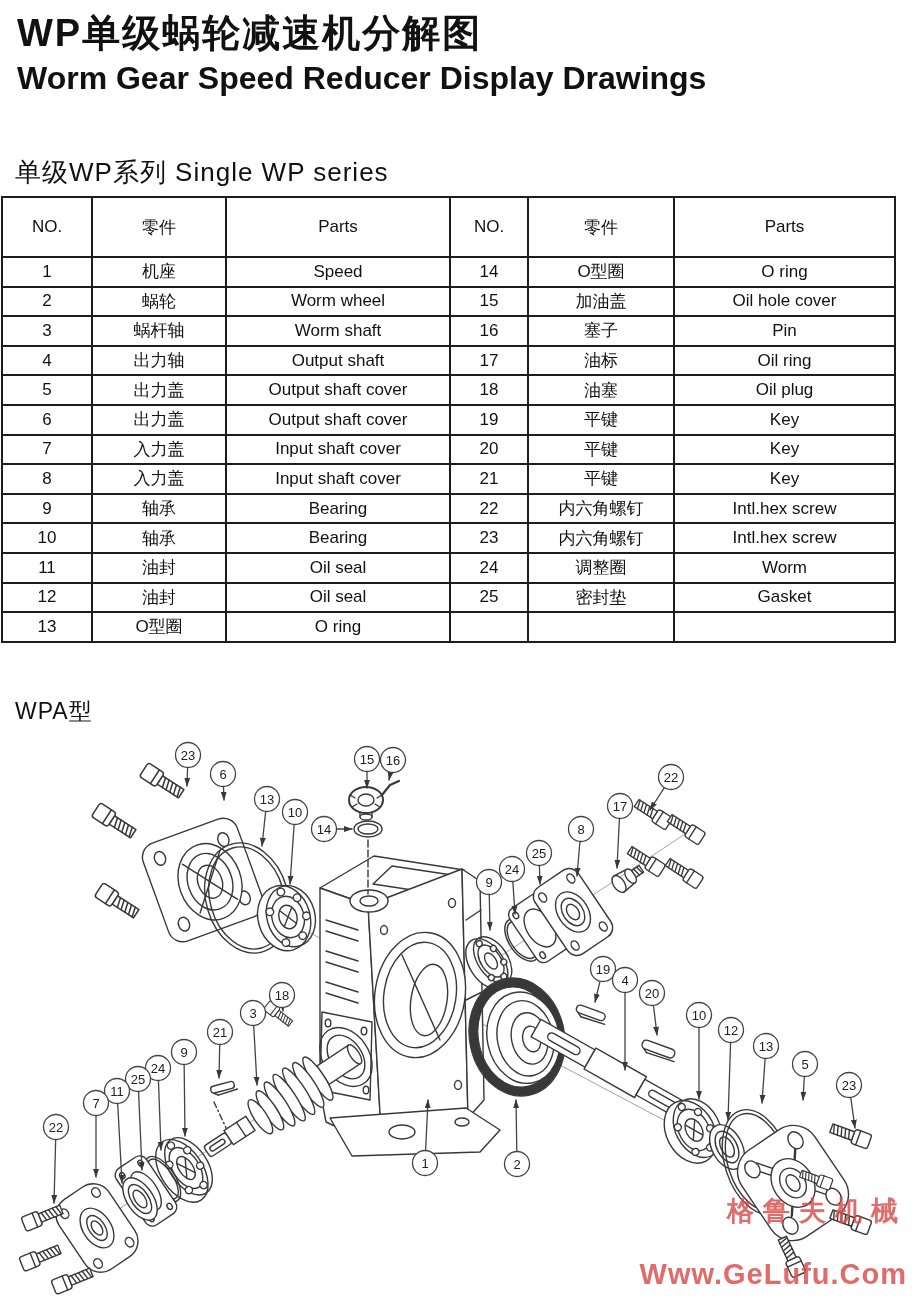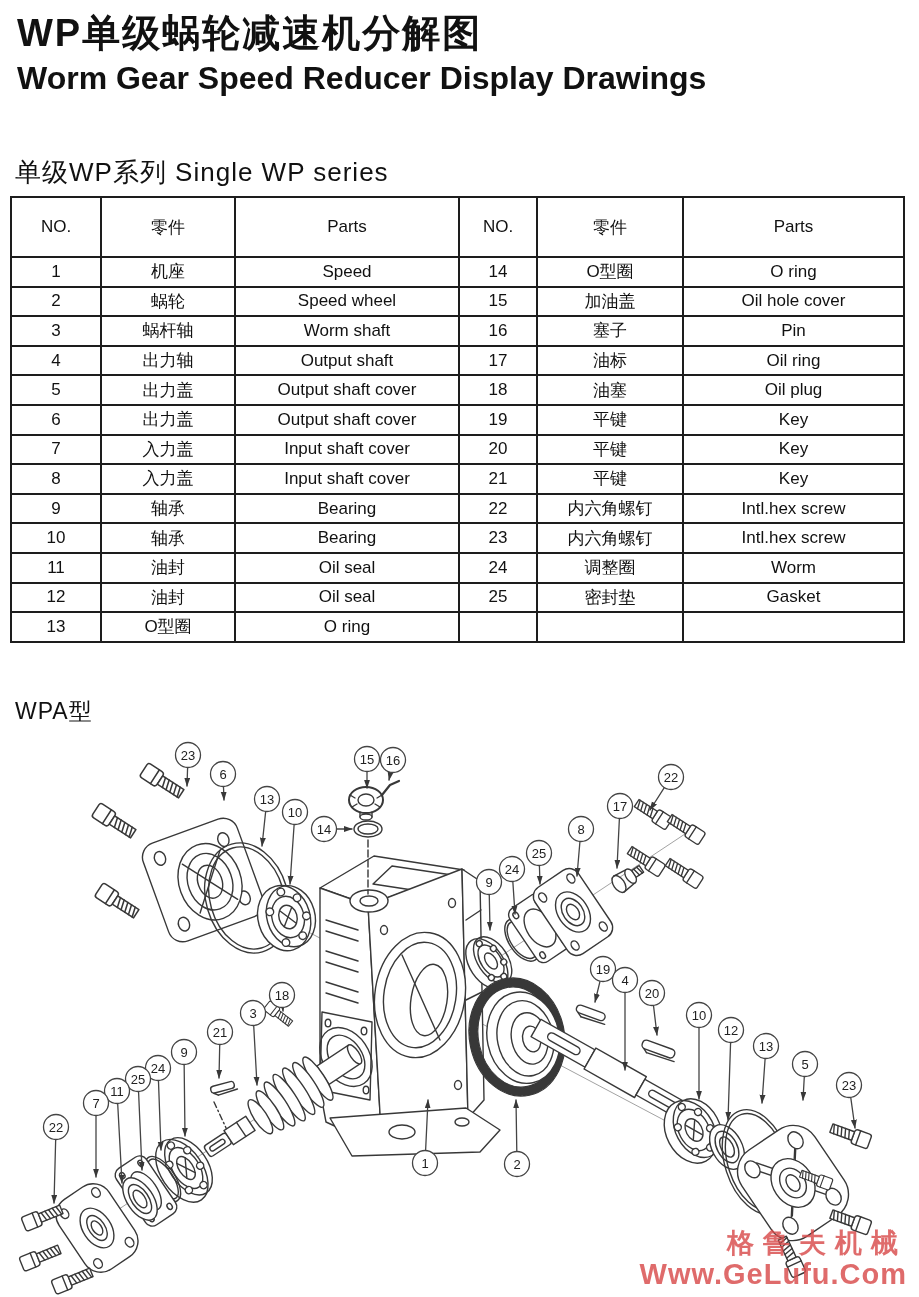--- a/index.html
+++ b/index.html
@@ -5,38 +5,38 @@
   html,body{margin:0;padding:0;}
   body{
     width:919px;height:1297px;position:relative;background:#fff;
     font-family:"Liberation Sans","DejaVu Sans",sans-serif;color:#111;overflow:hidden;
   }
   .title-block{position:absolute;left:17px;top:10px;}
   .title-zh{font-size:38px;font-weight:bold;letter-spacing:2px;margin:0;line-height:1.25;}
   .title-en{font-size:32px;font-weight:bold;margin:0;line-height:1.25;letter-spacing:0px;}
   .series-label{position:absolute;left:15px;top:147px;font-size:26px;letter-spacing:1px;margin-top:8px;}
   table.parts{
-    position:absolute;left:10px;top:196px;width:893px;
+    position:absolute;left:1px;top:196px;width:893px;
     border-collapse:collapse;table-layout:fixed;
   }
   table.parts th,table.parts td{
     border:2px solid #1d1d1d;text-align:center;vertical-align:middle;
     font-size:17px;font-weight:400;padding:0;
   }
   table.parts th{height:58px;}
   table.parts td{height:27.6px;}
   .wpa-label{position:absolute;left:15px;top:696px;font-size:23px;letter-spacing:1px;}
   svg.diagram{position:absolute;left:0;top:735px;}
   svg text{font-family:"Liberation Sans","DejaVu Sans",sans-serif;}
   .watermark{
     position:absolute;right:12px;bottom:6px;text-align:right;
     font-weight:bold;line-height:1.1;pointer-events:none;
   }
   .wm-line1{font-size:27px;letter-spacing:9px;}
-  .wm-line2{font-size:29px;letter-spacing:1px;}
+  .wm-line2{font-size:29px;letter-spacing:1px;margin-top:32px;}
 </style>
 </head>
 <body>
 
 <div class="title-block">
   <div class="title-zh">WP单级蜗轮减速机分解图</div>
   <div class="title-en">Worm Gear Speed Reducer Display Drawings</div>
 </div>
 
 <div class="series-label">单级WP系列 Single WP series</div>
@@ -65,21 +65,21 @@
         <td>1</td>
         <td>机座</td>
         <td>Speed</td>
         <td>14</td>
         <td>O型圈</td>
         <td>O ring</td>
       </tr>
       <tr>
         <td>2</td>
         <td>蜗轮</td>
-        <td>Speed wheel</td>
+        <td>Worm wheel</td>
         <td>15</td>
         <td>加油盖</td>
         <td>Oil hole cover</td>
       </tr>
       <tr>
         <td>3</td>
         <td>蜗杆轴</td>
         <td>Worm shaft</td>
         <td>16</td>
         <td>塞子</td>

